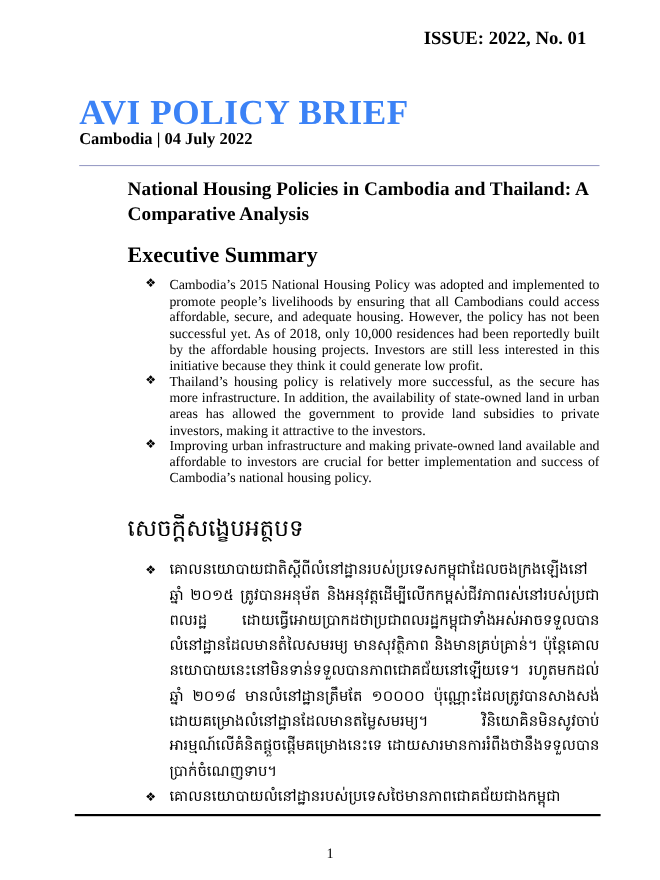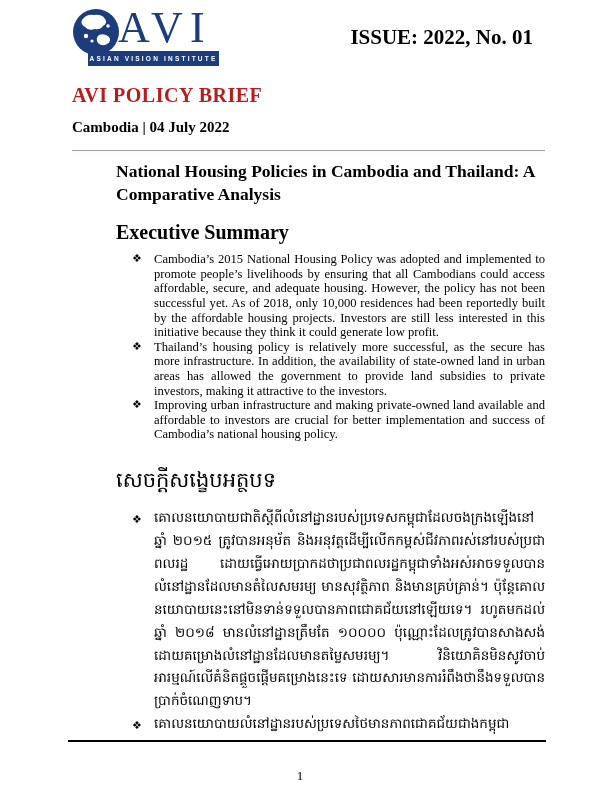--- a/index.html
+++ b/index.html
@@ -24,27 +24,27 @@
   }
   .logo-bar {
     position: absolute; left: 16px; top: 43px; width: 131px; height: 15px;
     background: #1d3c7c; color: #ffffff;
     font-family: "Liberation Sans", sans-serif;
     font-size: 6.5px; font-weight: bold; letter-spacing: 2.2px;
     text-align: center; line-height: 15px; white-space: nowrap;
   }
   .issue {
     position: absolute; right: 12px; top: 17px;
-    font-size: 21px; font-weight: bold; text-align: center;
+    font-size: 17px; font-weight: bold; text-align: center;
   }
 
   
   .brief-title {
     position: absolute; top: 84px; left: 72px;
-    font-size: 20px; font-weight: bold; color: #b91c1c; letter-spacing: 0.5px;
+    font-size: 32px; font-weight: bold; color: #3b82f6; letter-spacing: 0.5px;
   }
   .dateline {
     position: absolute; top: 119px; left: 72px;
     font-size: 15px; font-weight: bold;
   }
   .thin-rule {
     position: absolute; top: 150px; left: 72px; right: 55px;
     border-top: 1.5px solid #9a9ec6;
   }
 
@@ -88,34 +88,20 @@
     position: absolute; top: 768px; left: 0; right: 0;
     text-align: center; font-size: 13px;
   }
 </style>
 </head>
 <body>
 
 <div class="page">
 
   <div class="header">
-    <div class="logo">
-      <span class="globe">
-        <svg width="48" height="48" viewBox="0 0 48 48">
-          <circle cx="24" cy="24" r="23" fill="#1d3c7c"></circle>
-          <path d="M10 12 Q14 6 22 7 Q30 6 33 11 Q36 15 31 18 Q28 22 23 21 Q16 23 13 19 Q8 16 10 12 Z" fill="#ffffff"></path>
-          <path d="M27 27 Q33 25 37 29 Q40 33 35 36 Q30 39 26 35 Q23 30 27 27 Z" fill="#ffffff"></path>
-          <circle cx="14" cy="28" r="2.2" fill="#ffffff"></circle>
-          <circle cx="20" cy="33" r="1.6" fill="#ffffff"></circle>
-          <circle cx="36" cy="18" r="1.8" fill="#ffffff"></circle>
-        </svg>
-      </span>
-      <span class="logo-word">AVI</span>
-      <span class="logo-bar">ASIAN VISION INSTITUTE</span>
-    </div>
     <div class="issue">ISSUE: 2022, No. 01</div>
   </div>
 
   <div class="brief-title">AVI POLICY BRIEF</div>
   <div class="dateline">Cambodia | 04 July 2022</div>
   <div class="thin-rule"></div>
 
   <div class="main">
     <div class="article-title">National Housing Policies in Cambodia and Thailand: A Comparative Analysis</div>
     <div class="exec-heading">Executive Summary</div>

